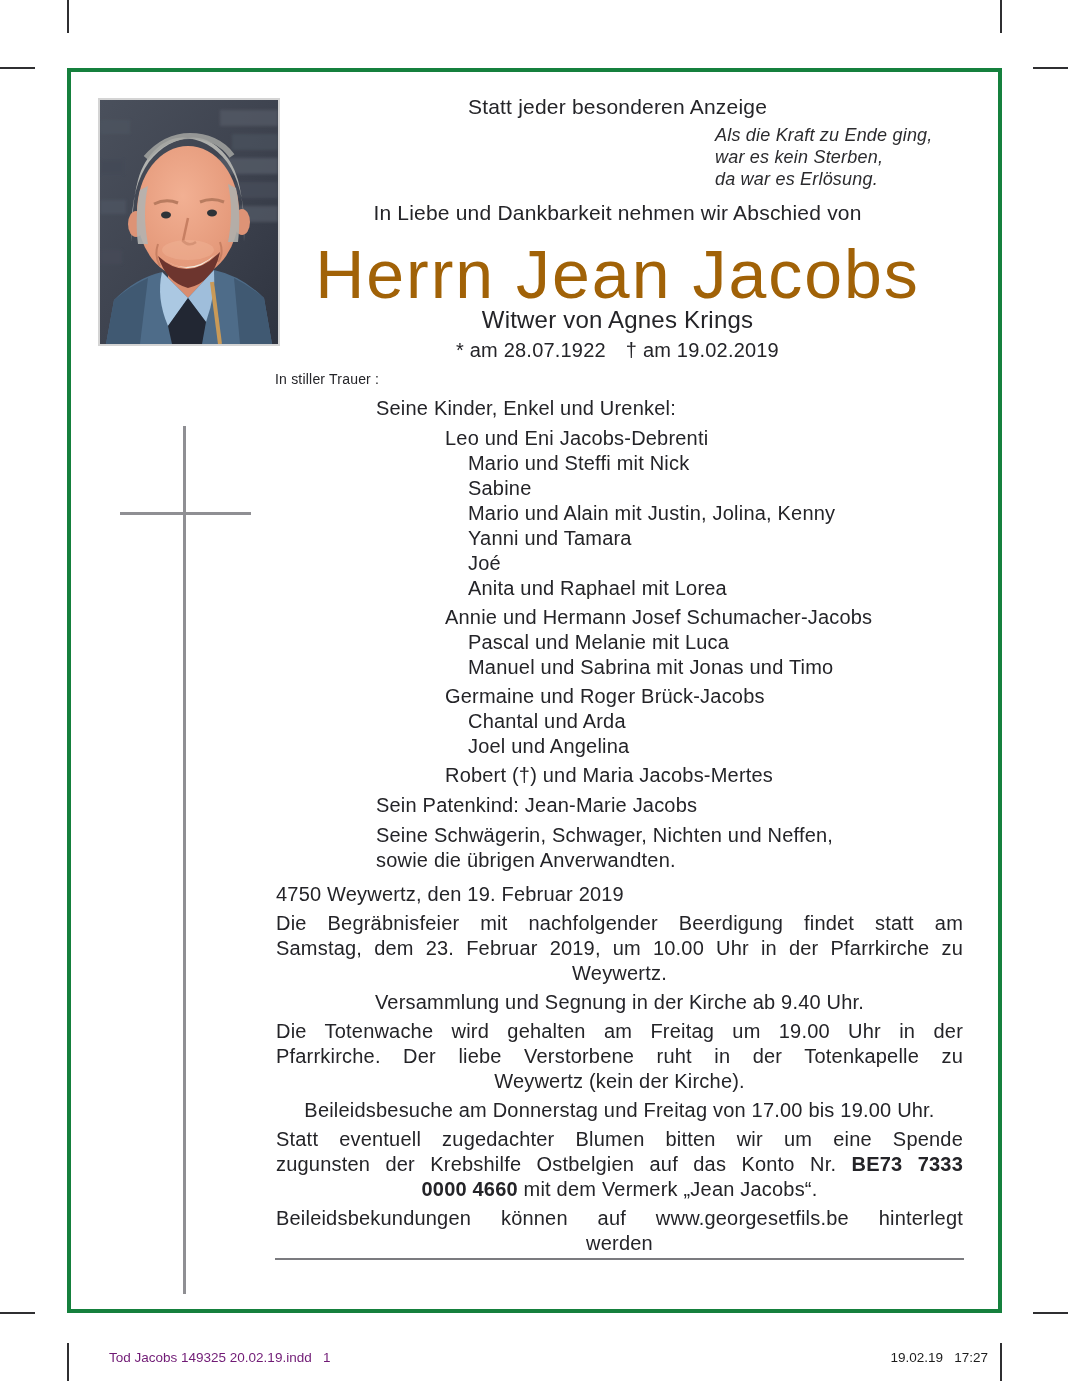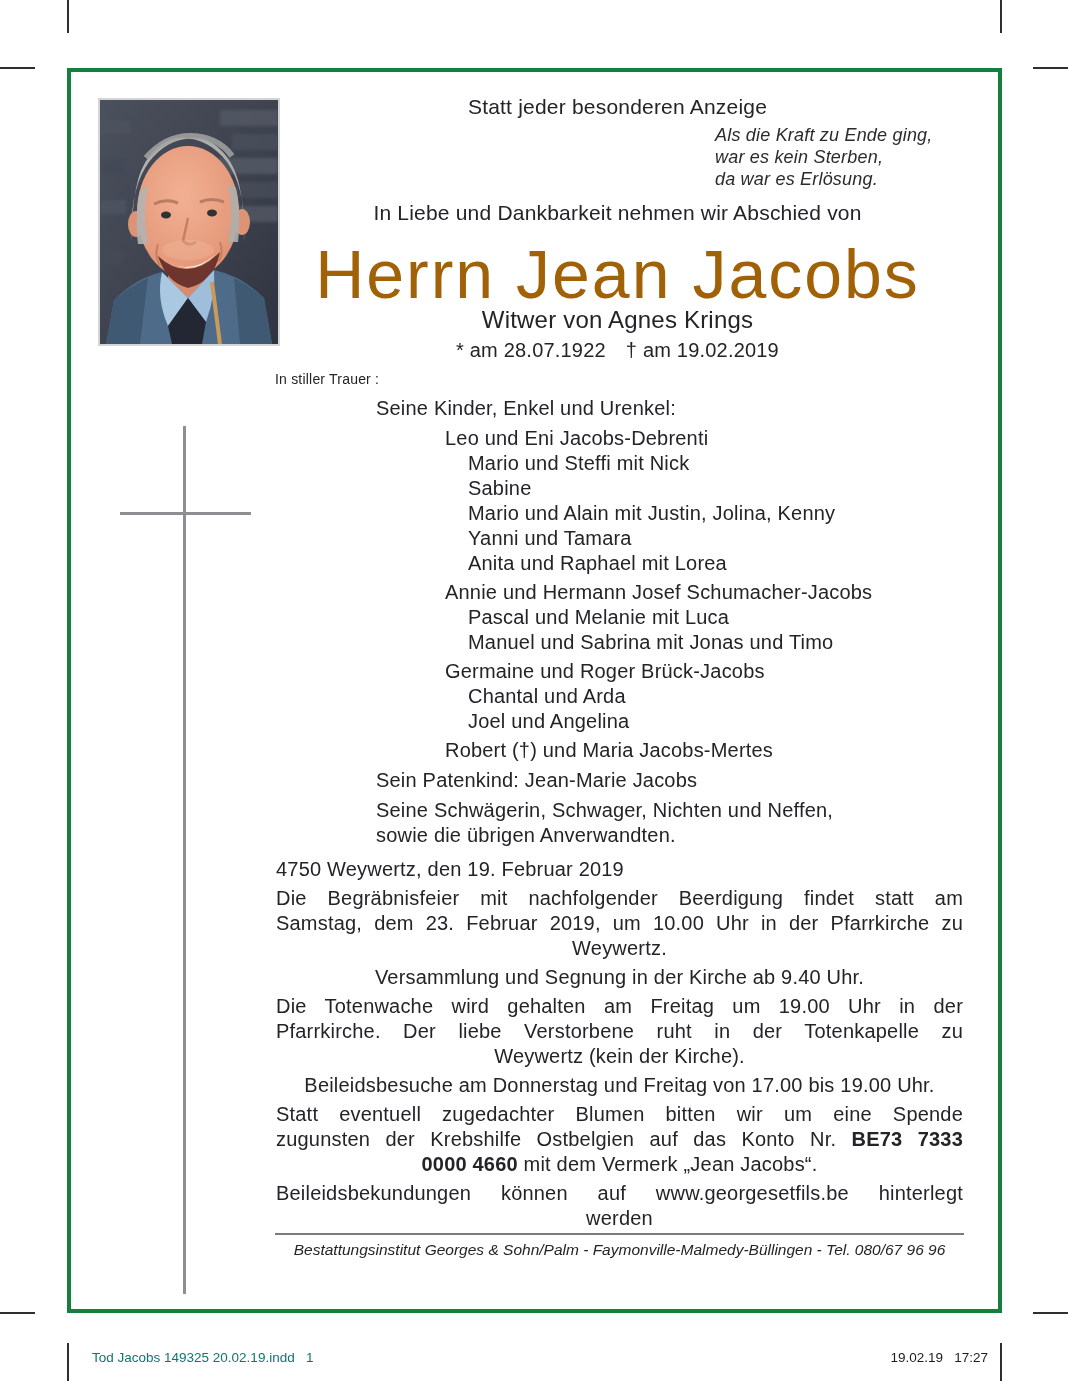--- a/index.html
+++ b/index.html
@@ -49,21 +49,21 @@
   .lline { text-align:center; }
   .b { font-weight:bold; }
   .rule { margin:2px 0 0 204px; width:689px; height:2px; background:#7b7b7f; }
   .funeral-home {
     margin:4px 0 0 205px; width:687px; text-align:center; font-style:italic;
     font-size:15.5px; line-height:21px; white-space:nowrap; letter-spacing:0;
   }
   
   .slug-rule-l { position:absolute; left:67px;  top:1343px; width:2px; height:38px; background:#2f2f31; }
   .slug-rule-r { position:absolute; left:1000px; top:1343px; width:2px; height:38px; background:#2f2f31; }
-  .slug-filename { position:absolute; left:92px; top:1350px; font-size:13.5px; color:#0f766e; white-space:pre; }
+  .slug-filename { position:absolute; left:109px; top:1350px; font-size:13.5px; color:#701a75; white-space:pre; }
   .slug-datetime { position:absolute; right:80px; top:1350px; width:300px; text-align:right; font-size:13.5px; color:#1c1c1c; white-space:pre; }
 </style>
 </head>
 <body>
 
 <div class="page">
 
   <div class="crop v" style="left:67px; top:0; height:33px;"></div>
   <div class="crop v" style="left:1000px; top:0; height:33px;"></div>
   <div class="crop h" style="left:0; top:67px; width:35px;"></div>
@@ -169,20 +169,21 @@
     <div class="content">
       <div class="trauer">In stiller Trauer :</div>
       <div class="family-header">Seine Kinder, Enkel und Urenkel:</div>
 
       <div class="group first">
         <div>Leo und Eni Jacobs-Debrenti</div>
         <div class="member">Mario und Steffi mit Nick</div>
         <div class="member">Sabine</div>
         <div class="member">Mario und Alain mit Justin, Jolina, Kenny</div>
         <div class="member">Yanni und Tamara</div>
+        <div class="member">Joé</div>
         <div class="member">Anita und Raphael mit Lorea</div>
       </div>
 
       <div class="group">
         <div>Annie und Hermann Josef Schumacher-Jacobs</div>
         <div class="member">Pascal und Melanie mit Luca</div>
         <div class="member">Manuel und Sabrina mit Jonas und Timo</div>
       </div>
 
       <div class="group">
@@ -225,21 +226,20 @@
         <div class="jline"><span>zugunsten der Krebshilfe Ostbelgien auf das Konto Nr. </span><span class="b">BE73 7333</span></div>
         <div class="lline"><span class="b">0000 4660</span><span> mit dem Vermerk „Jean Jacobs“.</span></div>
       </div>
 
       <div class="para">
         <div class="jline">Beileidsbekundungen können auf www.georgesetfils.be hinterlegt</div>
         <div class="lline">werden</div>
       </div>
 
       <div class="rule"></div>
-      <div class="funeral-home">Bestattungsinstitut Georges &amp; Sohn/Palm - Faymonville-Malmedy-Büllingen - Tel. 080/67 96 96</div>
     </div>
   </div>
 
   <div class="slug-rule-l"></div>
   <div class="slug-rule-r"></div>
   <div class="slug-filename">Tod Jacobs 149325 20.02.19.indd   1</div>
   <div class="slug-datetime">19.02.19   17:27</div>
 
 </div>
 

